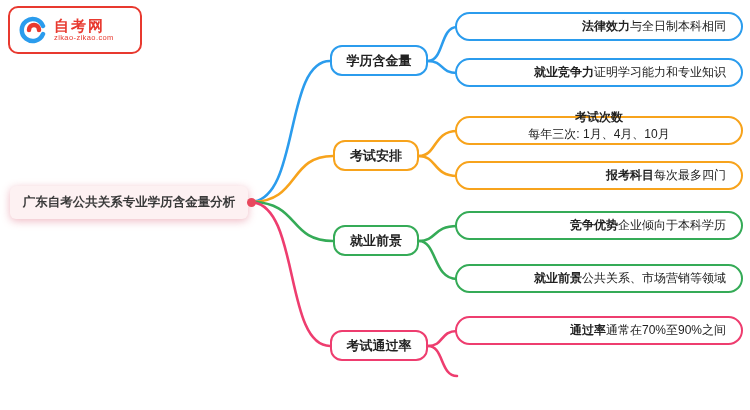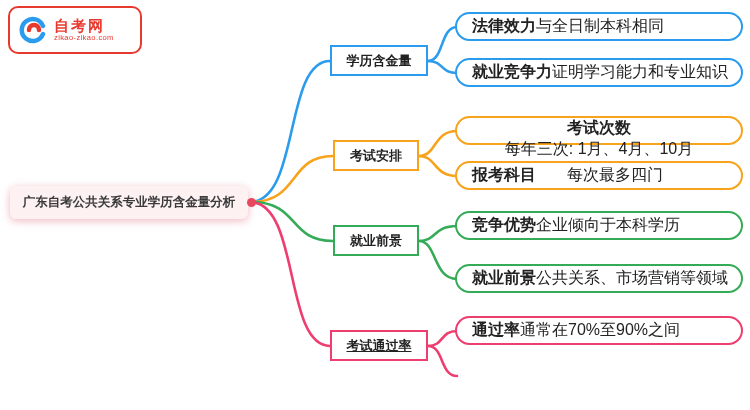--- a/index.html
+++ b/index.html
@@ -30,35 +30,35 @@
     display:flex; align-items:center; justify-content:center;
     font-size:12.5px; font-weight:bold; color:#3a3a3a; white-space:nowrap;
   }
   .root-dot {
     position:absolute; left:247px; top:198px; width:9px; height:9px;
     border-radius:50%;
   }
 
   
   .branch {
-    position:absolute; height:31px; border:2.5px solid; border-radius:0;
+    position:absolute; height:31px; border:2.5px solid; border-radius:12px;
     background:#fff; display:flex; align-items:center; justify-content:center;
     font-size:13px; font-weight:bold; color:#222; white-space:nowrap;
   }
   .branch-1 { left:330px; top:45px;  width:98px; }
   .branch-2 { left:333px; top:140px; width:86px;text-align:center; }
   .branch-3 { left:333px; top:225px; width:86px; }
   .branch-4 { left:330px; top:330px; width:98px; }
 
   
   .leaf {
     position:absolute; left:455px; width:288px; height:29px;
     border:2.5px solid; border-radius:15px; background:#fff;
-    display:flex; align-items:center; justify-content:flex-start;
-    padding:0 15px; font-size:16px; color:#222; white-space:nowrap;
+    display:flex; align-items:center; justify-content:flex-end;
+    padding:0 15px; font-size:12px; color:#222; white-space:nowrap;
   }
   .leaf .leaf-label { font-weight:bold; }
   .leaf-r1 { top:12px; }  .leaf-r2 { top:58px; }
   .leaf-r3 { top:116px;flex-direction:column; } .leaf-r4 { top:161px; }
   .leaf-r5 { top:211px; } .leaf-r6 { top:264px; }
   .leaf-r7 { top:316px; } .leaf-r8 { top:361px; }
 </style>
 </head>
 <body>
 
@@ -96,35 +96,35 @@
       <span class="logo-url">zikao-zikao.com</span>
     </span>
   </div>
 
   <div class="root-node">广东自考公共关系专业学历含金量分析</div>
   <div class="root-dot" style="background: rgb(232, 72, 93);"></div>
 
   <div class="branch branch-1" style="border-color: rgb(43, 156, 237);">学历含金量</div>
   <div class="branch branch-2" style="border-color: rgb(247, 163, 28);">考试安排</div>
   <div class="branch branch-3" style="border-color: rgb(53, 171, 87);">就业前景</div>
-  <div class="branch branch-4" style="border-color: rgb(238, 61, 111); text-decoration: underline;">考试通过率</div>
+  <div class="branch branch-4" style="border-color: rgb(238, 61, 111);">考试通过率</div>
 
   <div class="leaf leaf-r1" style="border-color: rgb(43, 156, 237);">
     <span class="leaf-label">法律效力</span>
     <span class="leaf-value">与全日制本科相同</span>
   </div>
   <div class="leaf leaf-r2" style="border-color: rgb(43, 156, 237);">
     <span class="leaf-label">就业竞争力</span>
     <span class="leaf-value">证明学习能力和专业知识</span>
   </div>
   <div class="leaf leaf-r3" style="border-color: rgb(247, 163, 28);">
     <span class="leaf-label">考试次数</span>
     <span class="leaf-value">每年三次: 1月、4月、10月</span>
   </div>
-  <div class="leaf leaf-r4" style="border-color: rgb(247, 163, 28); gap: 31px;">
+  <div class="leaf leaf-r4" style="border-color: rgb(247, 163, 28);">
     <span class="leaf-label">报考科目</span>
     <span class="leaf-value">每次最多四门</span>
   </div>
   <div class="leaf leaf-r5" style="border-color: rgb(53, 171, 87);">
     <span class="leaf-label">竞争优势</span>
     <span class="leaf-value">企业倾向于本科学历</span>
   </div>
   <div class="leaf leaf-r6" style="border-color: rgb(53, 171, 87);">
     <span class="leaf-label">就业前景</span>
     <span class="leaf-value">公共关系、市场营销等领域</span>

